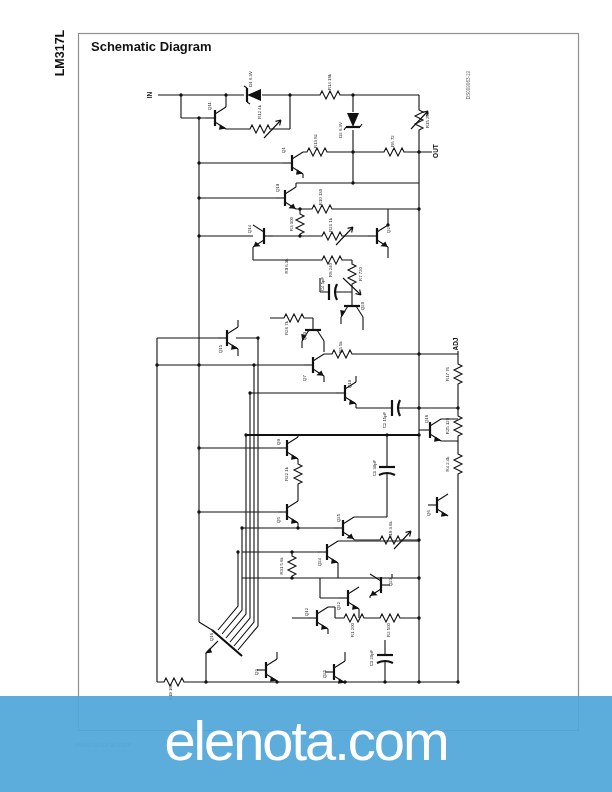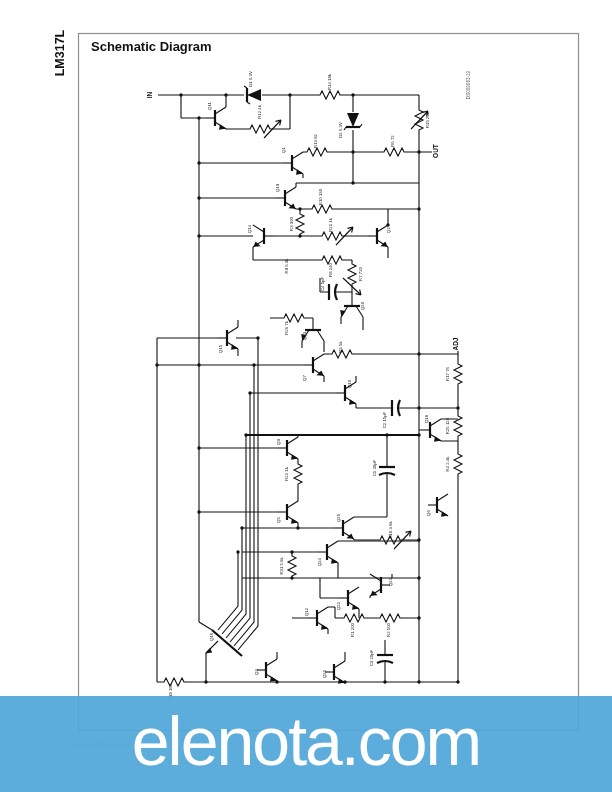--- a/index.html
+++ b/index.html
@@ -11,21 +11,21 @@
   .arr{fill:#111;stroke:none;}
   .dot{fill:#111;}
   .lbl{font-size:4.3px;fill:#222;}
   .term{font-size:6.5px;font-weight:bold;fill:#111;}
   .title{font-size:13px;font-weight:bold;fill:#111;}
   .side{font-size:12.5px;font-weight:bold;fill:#111;}
   .docid{font-size:4.6px;fill:#555;}
   .footer{font-size:7px;fill:#999;}
   .banner{position:absolute;left:0;top:696px;width:612px;height:96px;
           display:flex;align-items:center;justify-content:center;}
-  .banner-text{color:#ffffff;font-size:68px;letter-spacing:-2px;line-height:1;
+  .banner-text{color:#ffffff;font-size:56px;letter-spacing:-2px;line-height:1;
                transform:translateY(-3px);}
 </style>
 </head>
 <body>
 
 <div class="page">
 
 <svg width="612" height="792" viewBox="0 0 612 792">
   <defs>
 

